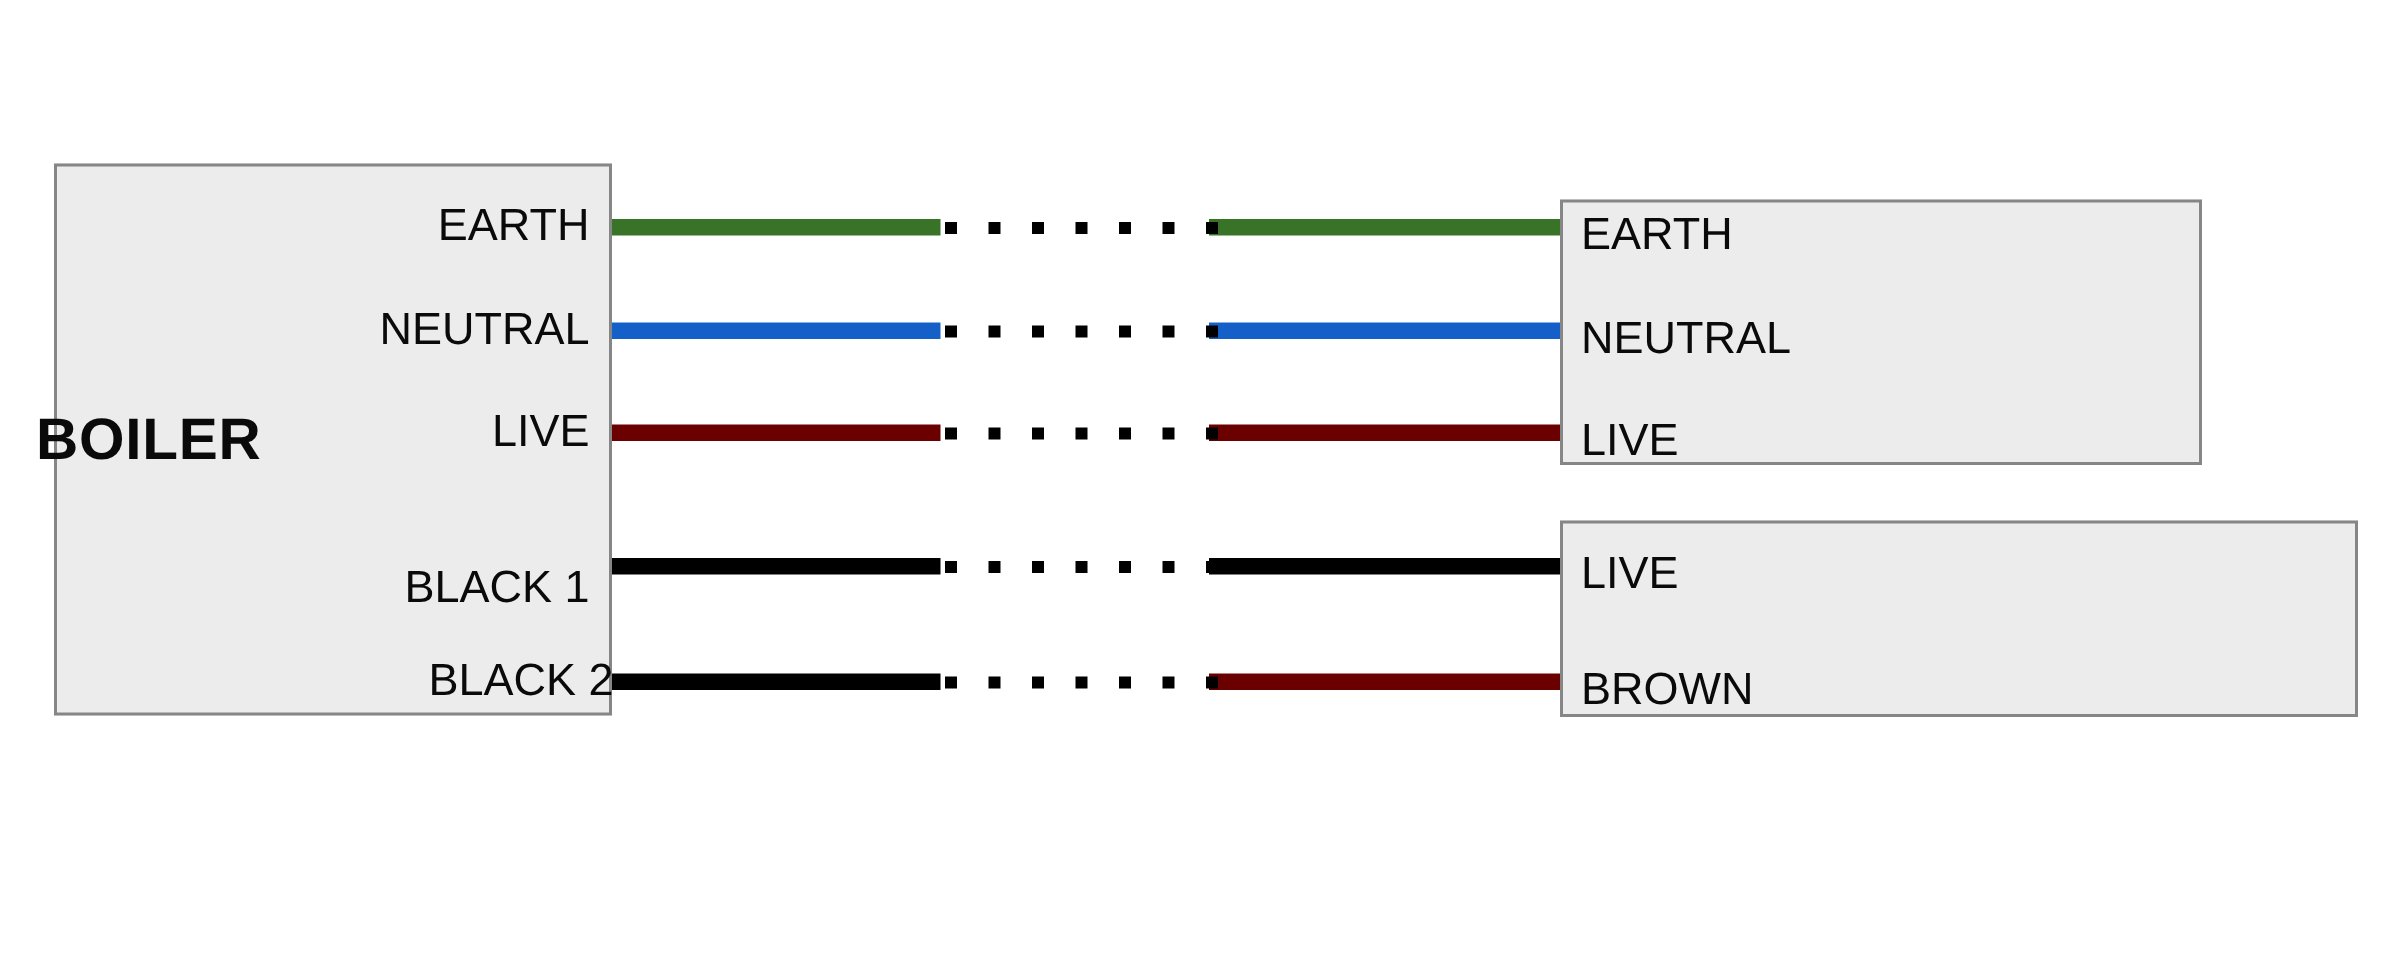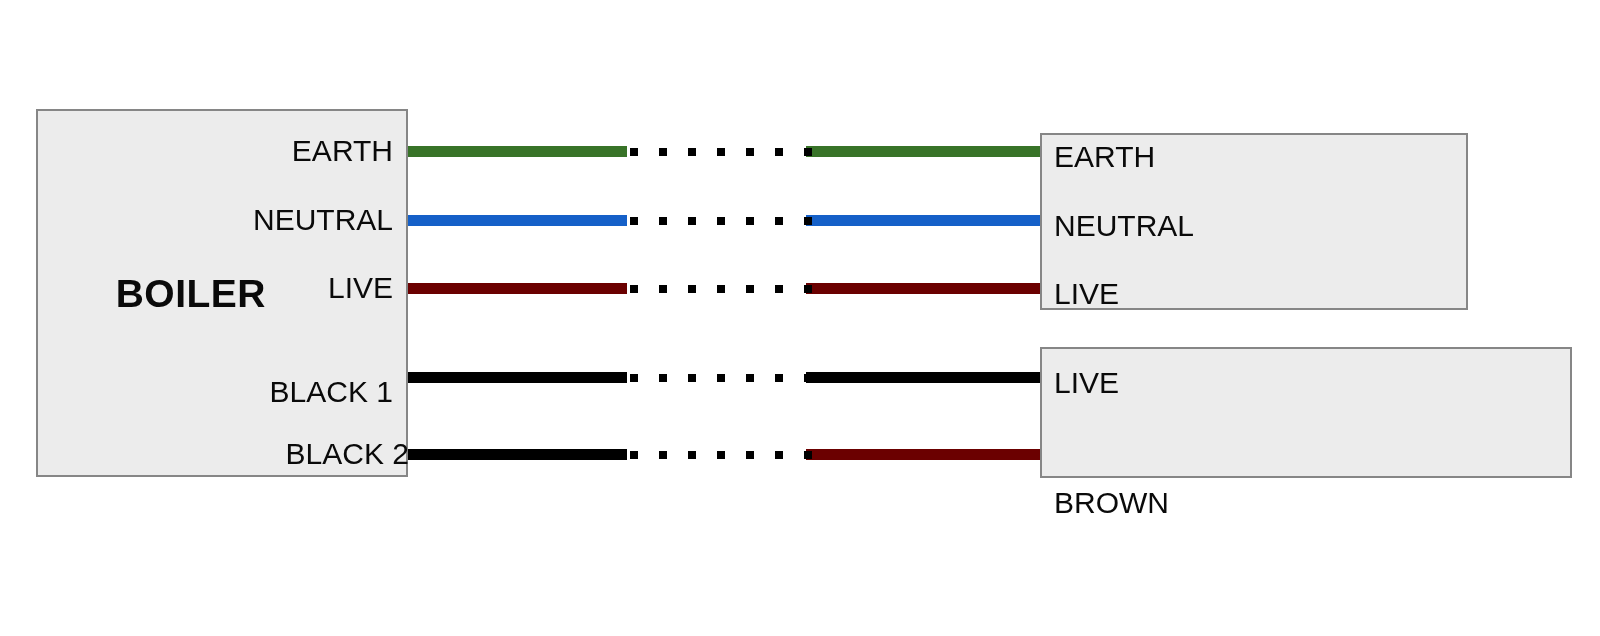--- a/index.html
+++ b/index.html
@@ -32,22 +32,22 @@
 
   
   .device-title {
     position: absolute;
     font-weight: bold;
     color: #0a0a0a;
     white-space: nowrap;
     letter-spacing: 0.5px;
   }
   #boiler-title {
-    left: 36px;  top: 272px; width: 230px;
-    text-align: right; font-size: 39px; line-height: 44px;
+    left: 24px;  top: 272px; width: 230px;
+    text-align: left; font-size: 39px; line-height: 44px;
   }
   #power-title {
     left: 1240px; top: 200px; width: 200px;
     text-align: center; font-size: 37px; line-height: 42px;
   }
   #thermostat-title {
     left: 1240px; top: 388px; width: 318px;
     text-align: center; font-size: 37px; line-height: 42px;
   }
 
@@ -141,16 +141,16 @@
   <div id="labels-layer">
       <div class="terminal-label right-align" style="left: 60px; top: 134px; width: 333px;">EARTH</div>
       <div class="terminal-label left-align" style="left: 1054px; top: 140px;">EARTH</div>
       <div class="terminal-label right-align" style="left: 60px; top: 203px; width: 333px;">NEUTRAL</div>
       <div class="terminal-label left-align" style="left: 1054px; top: 209px;">NEUTRAL</div>
       <div class="terminal-label right-align" style="left: 60px; top: 271px; width: 333px;">LIVE</div>
       <div class="terminal-label left-align" style="left: 1054px; top: 277px;">LIVE</div>
       <div class="terminal-label right-align" style="left: 60px; top: 375px; width: 333px;">BLACK 1</div>
       <div class="terminal-label left-align" style="left: 1054px; top: 366px;">LIVE</div>
       <div class="terminal-label right-align" style="left: 76px; top: 437px; width: 333px;">BLACK 2</div>
-      <div class="terminal-label left-align" style="left: 1054px; top: 443px; margin-top: 43px;">BROWN</div>
+      <div class="terminal-label left-align" style="left: 1054px; top: 443px;">BROWN</div>
     </div>
 
 </div>
 
 </body></html>

